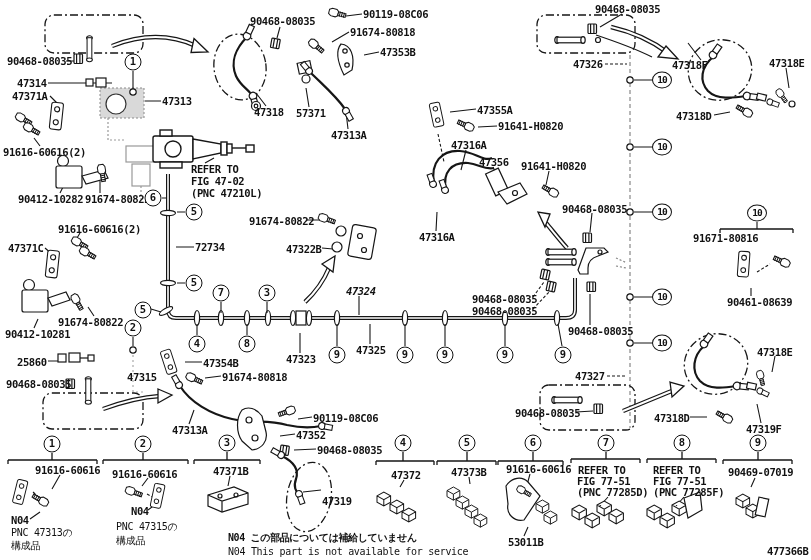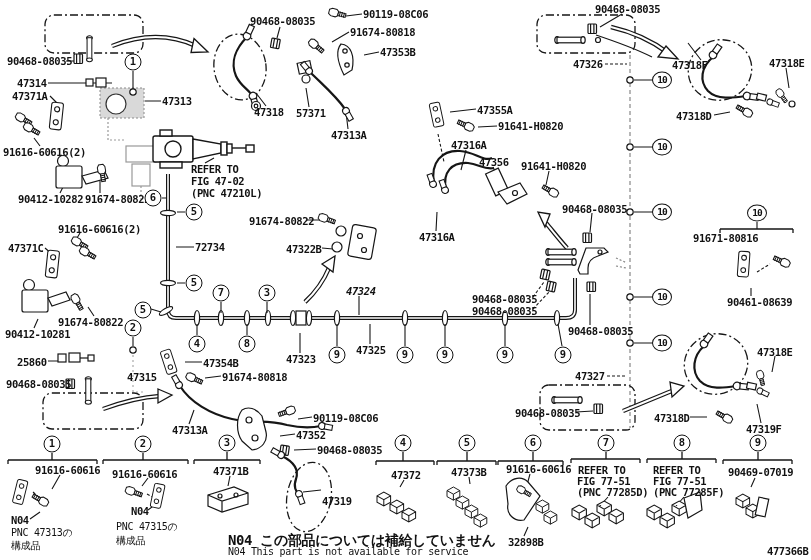--- a/index.html
+++ b/index.html
@@ -2,21 +2,21 @@
 <html><head>
 <meta charset="utf-8">
 <style>
   html,body{margin:0;padding:0;background:#fff;}
   .stage{position:relative;width:811px;height:560px;background:#fff;overflow:hidden;
          font-family:"DejaVu Sans Mono","Liberation Mono",monospace;}
   svg.art{position:absolute;left:0;top:0;}
   .lbl{position:absolute;white-space:pre;color:#111;font-weight:bold;font-size:10.5px;
        letter-spacing:-0.4px;line-height:1;}
   .lbl.plain{font-weight:normal;font-size:10px;letter-spacing:-0.3px;}
-  .lbl.noteb{font-size:14px;}
+  .lbl.noteb{font-size:10px;}
   .lbl.flag{font-size:10.5px;}
   .callout{position:absolute;box-sizing:border-box;width:17px;height:17px;
        border:1.7px solid #111;border-radius:50%;background:#fff;color:#111;
        font-weight:bold;font-size:10.5px;line-height:13px;text-align:center;
        transform:translate(-50%,-50%);}
   .callout.wide{width:20px;font-size:9.5px;letter-spacing:-1px;}
 </style>
 </head>
 <body>
 
@@ -528,21 +528,21 @@
       <div class="lbl plain" style="left: 11px; top: 528px;">PNC 47313の</div>
       <div class="lbl plain" style="left: 11px; top: 541px;">構成品</div>
       <div class="lbl part" style="left: 112px; top: 469px;">91616-60616</div>
       <div class="lbl flag" style="left: 131px; top: 506px;">N04</div>
       <div class="lbl plain" style="left: 116px; top: 522px;">PNC 47315の</div>
       <div class="lbl plain" style="left: 116px; top: 536px;">構成品</div>
       <div class="lbl part" style="left: 213px; top: 466px;">47371B</div>
       <div class="lbl part" style="left: 391px; top: 470px;">47372</div>
       <div class="lbl part" style="left: 451px; top: 467px;">47373B</div>
       <div class="lbl part" style="left: 506px; top: 464px;">91616-60616</div>
-      <div class="lbl part" style="left: 508px; top: 537px;">32898B</div>
+      <div class="lbl part" style="left: 508px; top: 537px;">53011B</div>
       <div class="lbl ref" style="left: 578px; top: 465px;">REFER TO</div>
       <div class="lbl ref" style="left: 577px; top: 476px;">FIG 77-51</div>
       <div class="lbl ref" style="left: 577px; top: 487px;">(PNC 77285D)</div>
       <div class="lbl ref" style="left: 653px; top: 465px;">REFER TO</div>
       <div class="lbl ref" style="left: 653px; top: 476px;">FIG 77-51</div>
       <div class="lbl ref" style="left: 653px; top: 487px;">(PNC 77285F)</div>
       <div class="lbl part" style="left: 728px; top: 467px;">90469-07019</div>
       <div class="lbl noteb" style="left: 228px; top: 533px;">N04 この部品については補給していません</div>
       <div class="lbl plain" style="left: 228px; top: 547px;">N04 This part is not available for service</div>
       <div class="lbl flag" style="left: 767px; top: 546px;">477366B</div>

